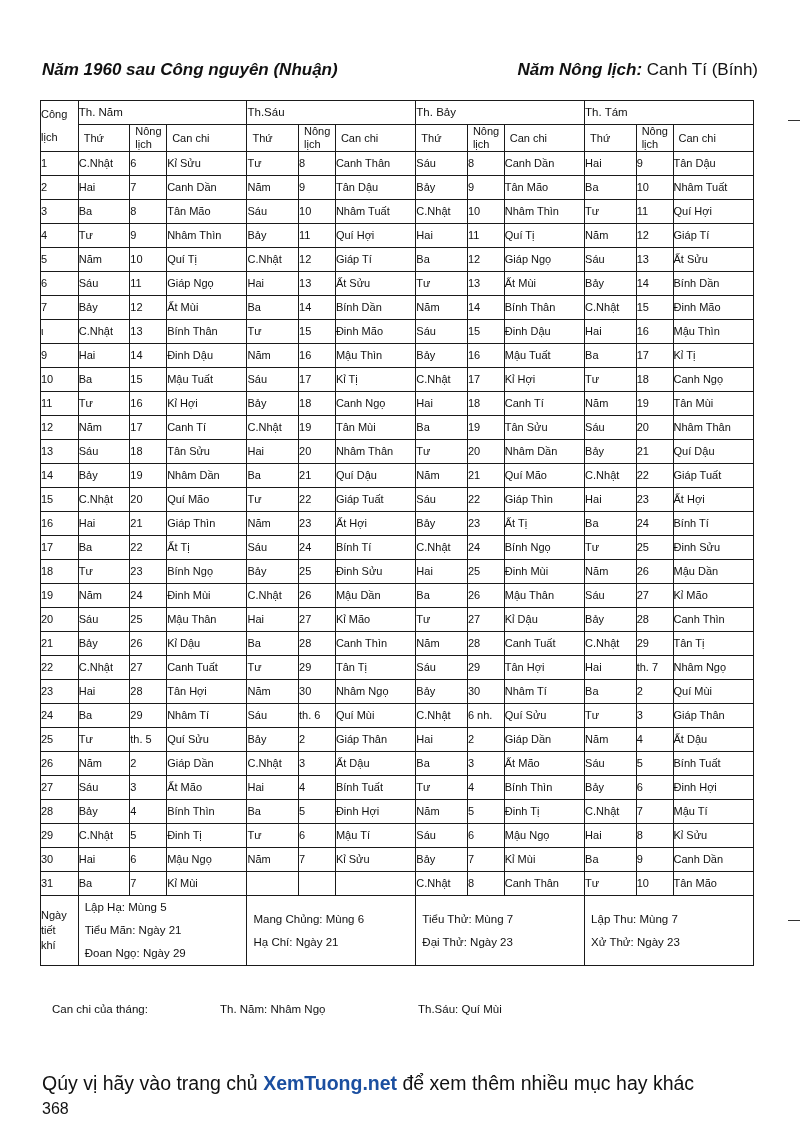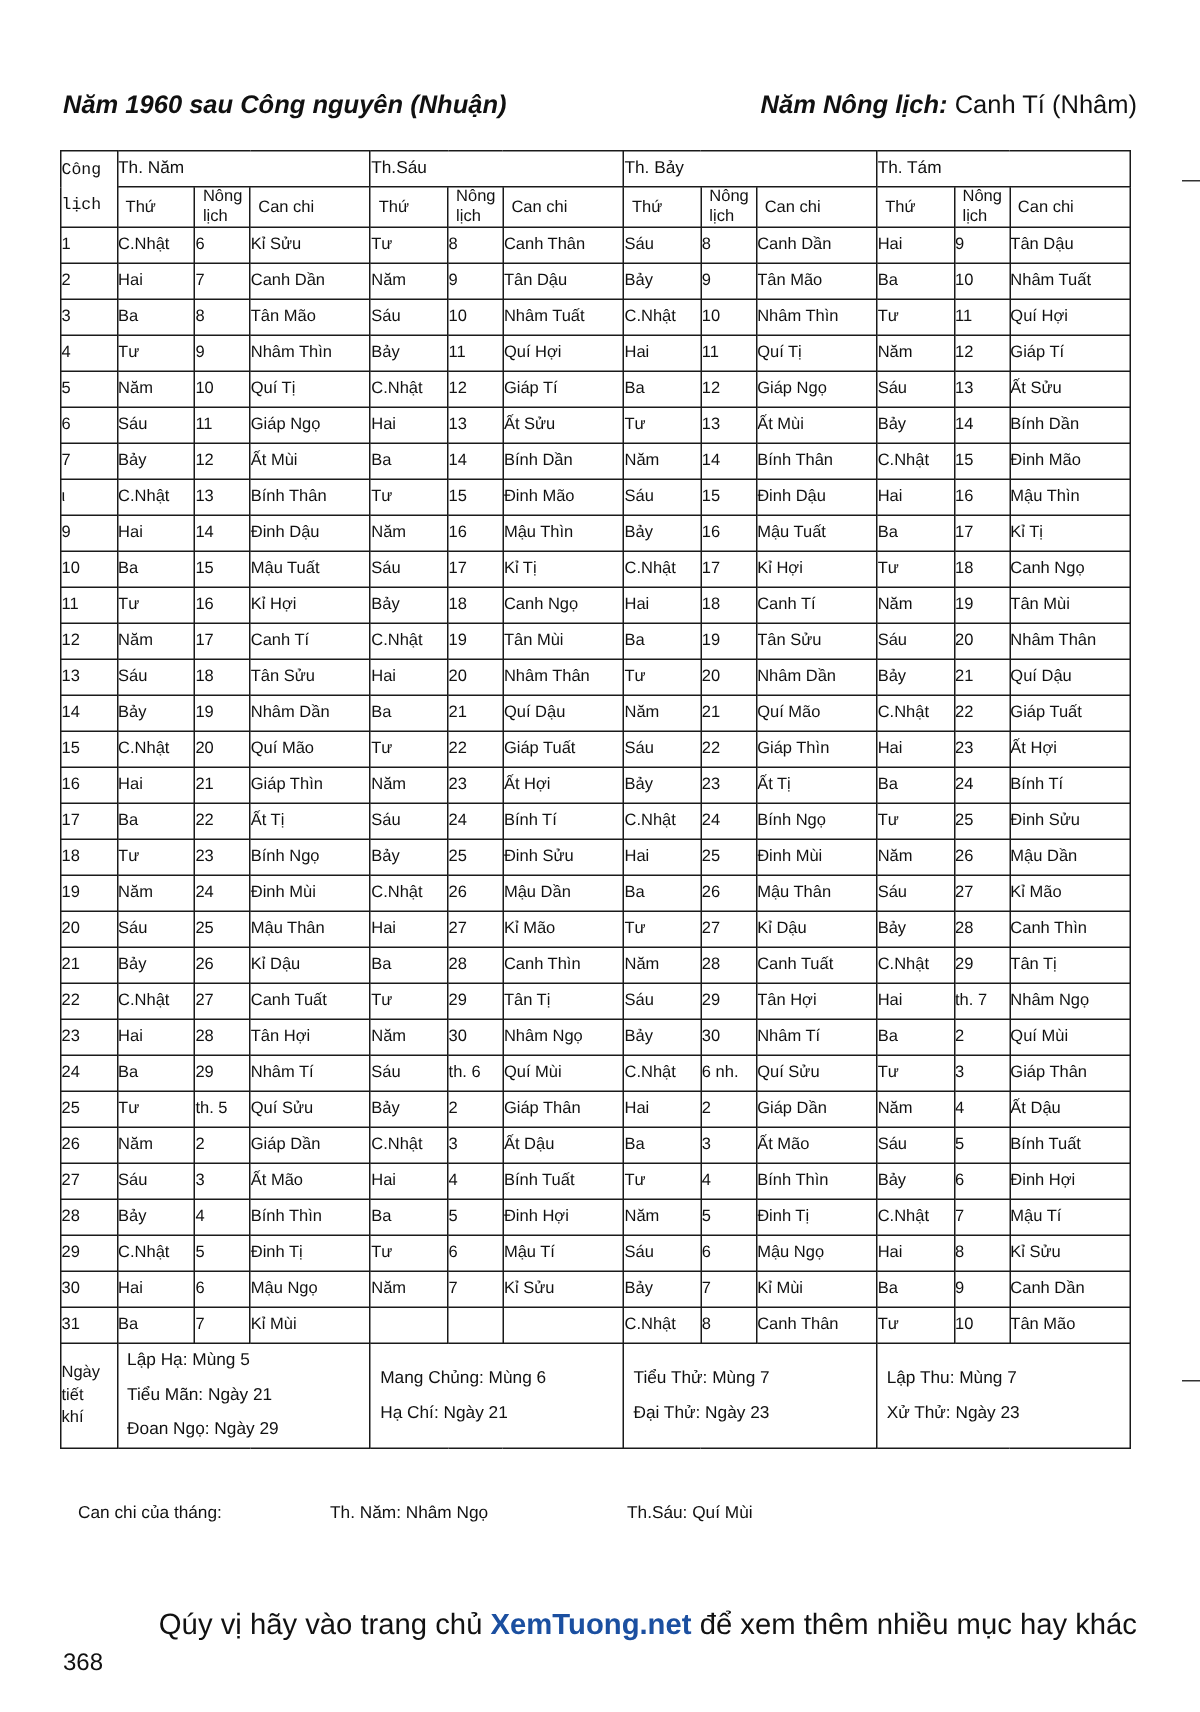--- a/index.html
+++ b/index.html
@@ -94,21 +94,20 @@
     vertical-align: middle;
   }
   .subhead .two-line {
     display: block;
     padding-left: 5px;
     line-height: 13px;
   }
   .cong-cell {
     line-height: 13px;
     vertical-align: middle;
-    font-family: Liberation Mono, monospace;
   }
 
   
   .tietkhi td {
     height: 62px;
     vertical-align: middle;
     line-height: 17px;
     font-size: 11.5px;
   }
   .tietkhi .label {
@@ -156,21 +155,20 @@
 
   
   .promo {
     position: absolute;
     left: 42px;
     top: 1072px;
     width: 716px;
     font-size: 19.5px;
     color: #111;
     white-space: nowrap;
-    text-align: right;
   }
   .promo .brand { color: #1b4fa0; font-weight: bold; }
   .pagenum {
     position: absolute;
     left: 42px;
     top: 1100px;
     font-size: 16px;
   }
   
   .tick {
@@ -183,21 +181,21 @@
 </style>
 </head>
 <body>
 
 <div class="page">
 
   <div class="top-header">
     <span class="left">Năm 1960 sau Công nguyên (Nhuận)</span>
     <span class="right">
       <span class="lbl">Năm Nông lịch:</span>
-      <span class="val">Canh  Tí (Nhâm)</span>
+      <span class="val">Canh  Tí (Bính)</span>
     </span>
   </div>
 
   <div class="watermark">XemTuong.net</div>
 
   <table class="cal">
     <colgroup>
       <col class="c-cong">
         <col class="c-thu">
         <col class="c-nong">

